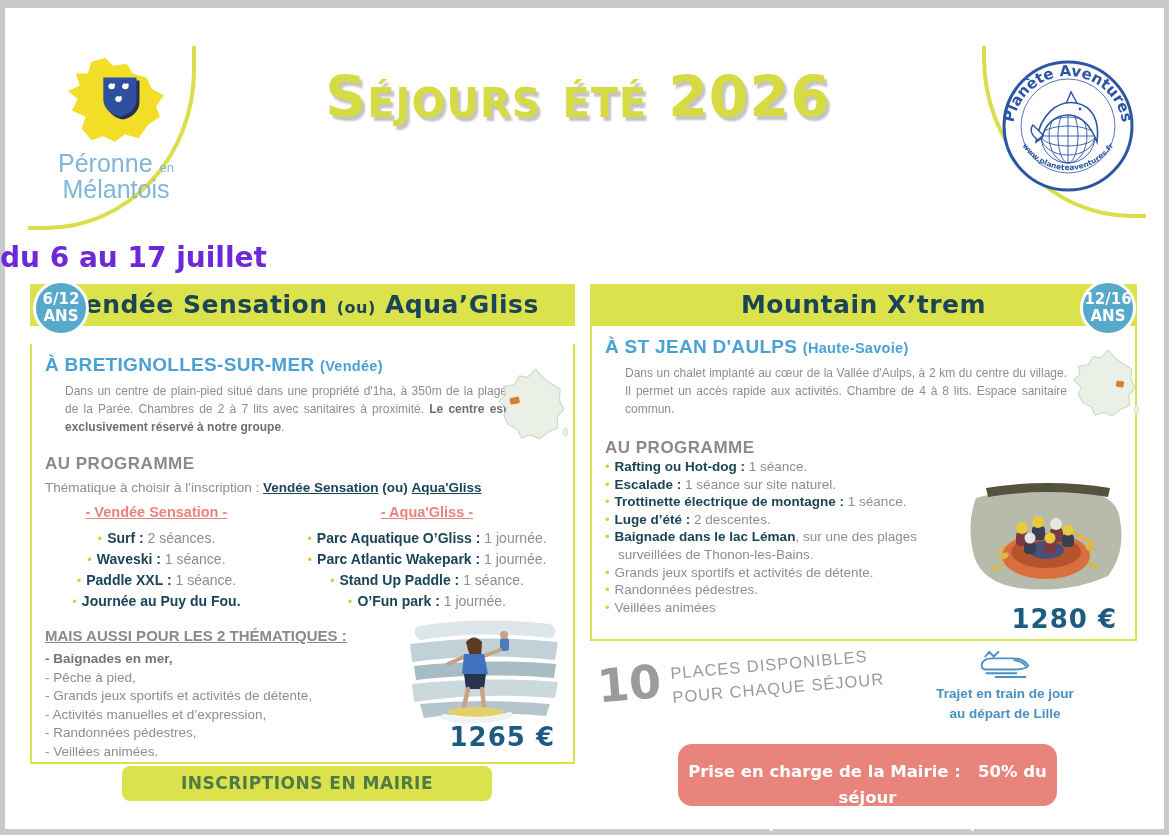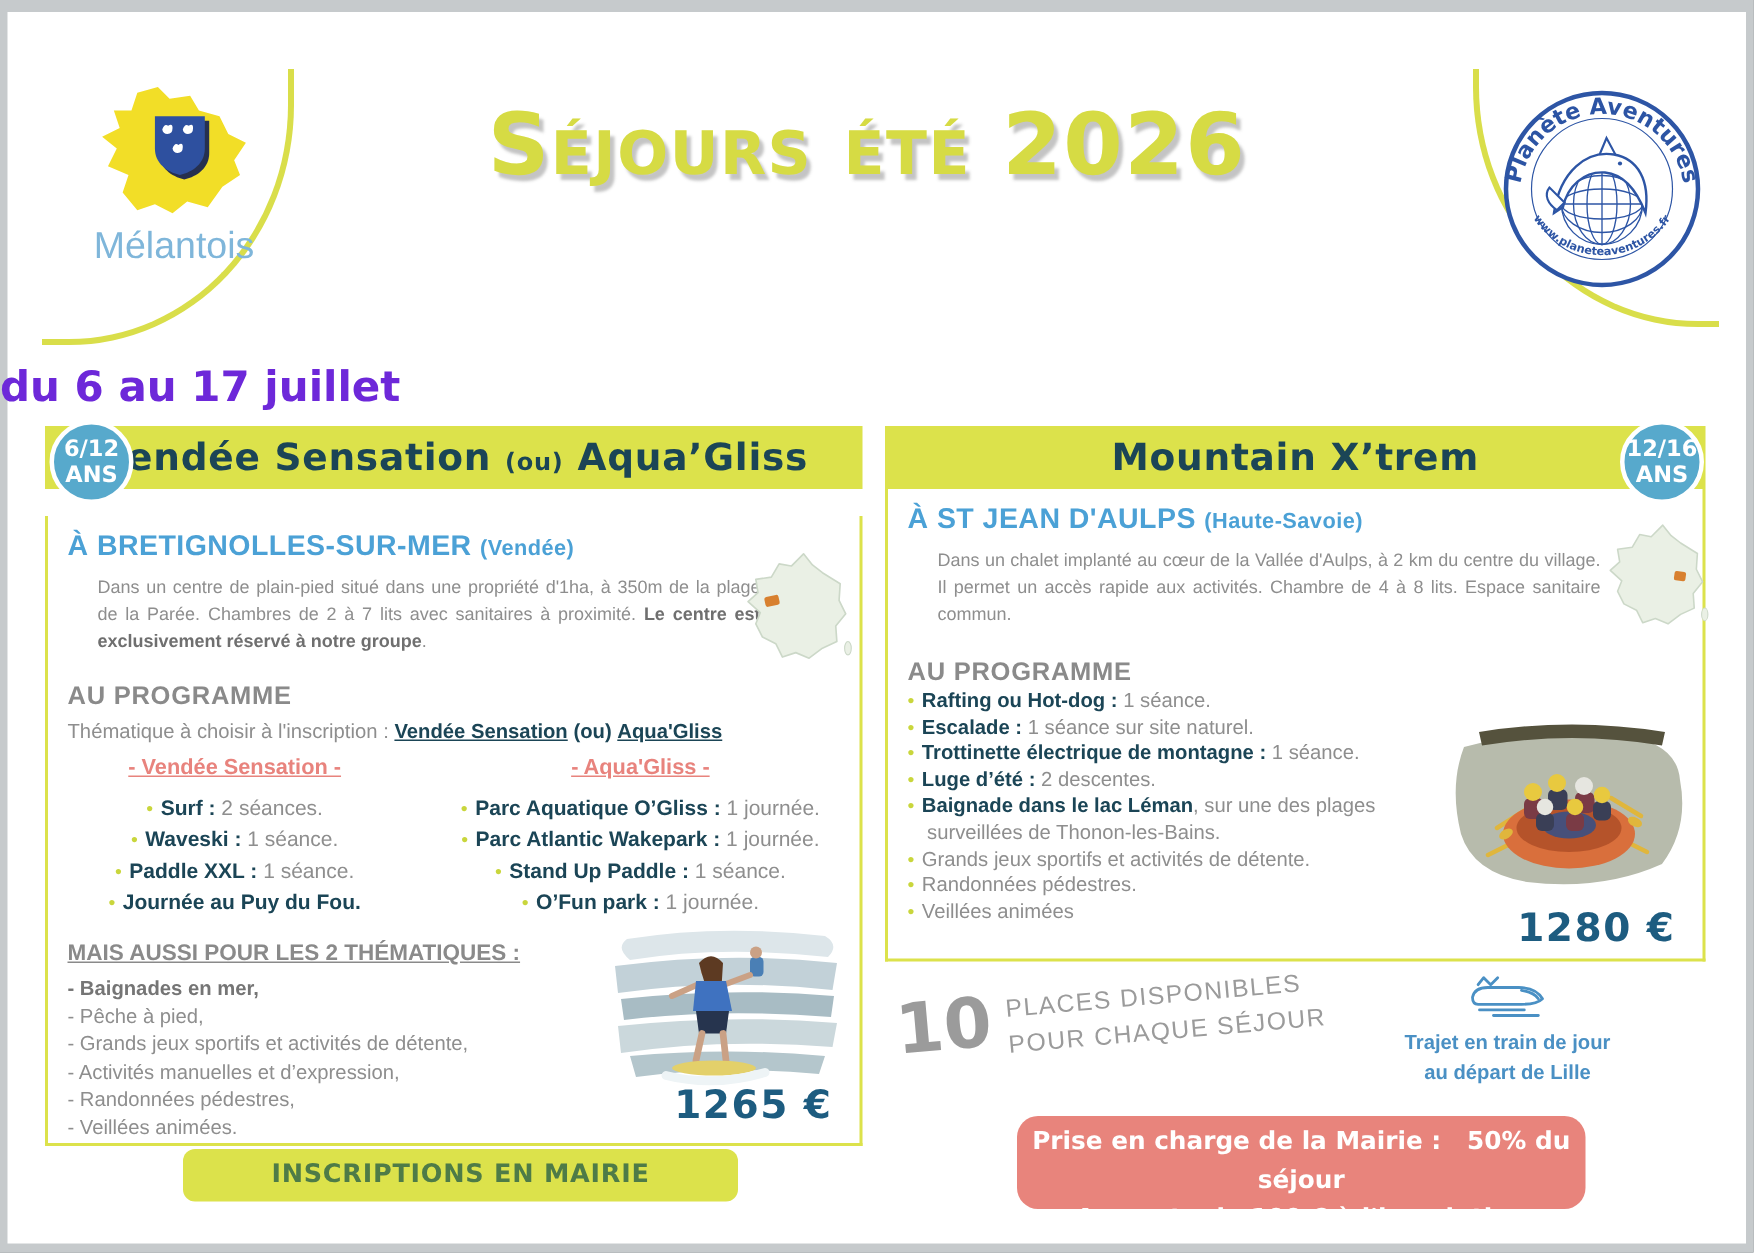--- a/index.html
+++ b/index.html
@@ -79,21 +79,21 @@
 
   
   .places{position:absolute;left:597px;top:651px;display:flex;transform:rotate(-5deg);color:#9b9b9b;}
   .places-number{font-family:"DejaVu Sans",sans-serif;font-weight:bold;font-size:46px;line-height:1;}
   .places-text{margin-left:10px;margin-top:5px;font-size:16.5px;letter-spacing:1px;line-height:1.45;}
   .train-block{position:absolute;left:915px;top:646px;width:180px;text-align:center;}
   .train-block svg{width:56px;height:34px;}
   .train-caption{font-size:13.5px;font-weight:bold;color:#4a90c4;line-height:1.5;}
   .mairie-box{position:absolute;left:678px;top:744px;width:379px;height:62px;background:#e8847c;
     border-radius:14px;color:#fff;text-align:center;font-size:16.5px;font-weight:bold;line-height:1.55;
-    box-sizing:border-box;padding-top:4px;font-family:"DejaVu Sans",sans-serif;}
+    box-sizing:border-box;padding-top:15px;font-family:"DejaVu Sans",sans-serif;}
   .inscriptions-btn{position:absolute;left:122px;top:766px;width:370px;height:35px;background:#dce24b;
     border-radius:8px;text-align:center;line-height:35px;font-size:17px;font-weight:bold;color:#4e7b47;
     letter-spacing:0.5px;font-family:"DejaVu Sans",sans-serif;}
 </style>
 </head>
 <body>
 
 <div class="stage">
   <div class="paper"></div>
 
@@ -108,20 +108,22 @@
       <path d="M30,6 L44,2 L52,10 L66,8 L72,18 L86,22 L92,34 L104,40 L96,52 L100,62 L88,70 L78,84 L64,80 L54,88 L42,82 L30,86 L20,74 L24,62 L10,56 L16,44 L6,36 L18,30 L14,18 L26,18 Z" fill="#f2de27"></path>
       <path d="M45,25 h34 v22 c0,10 -8,16 -17,18 c-9,-2 -17,-8 -17,-18 z" fill="#26304f"></path>
       <path d="M42,22 h34 v22 c0,10 -8,16 -17,18 c-9,-2 -17,-8 -17,-18 z" fill="#2e509f"></path>
       <g fill="#ffffff">
         <use href="#duck" transform="translate(47,28)"></use>
         <use href="#duck" transform="translate(61,28)"></use>
         <use href="#duck" transform="translate(54,41)"></use>
       </g>
     </svg>
     <div class="commune-text">
+      <div><span>Péronne</span>
+        <span class="sm">en</span></div>
       <div>Mélantois</div>
     </div>
   </div>
 
   <div class="main-title">Séjours été 2026</div>
 
   <svg class="planete" viewBox="0 0 136 136">
     <defs>
       <path id="arcT" d="M13,73 A55,55 0 0 1 123,73"></path>
       <path id="arcB" d="M18,80 A55,55 0 0 0 118,80"></path>

